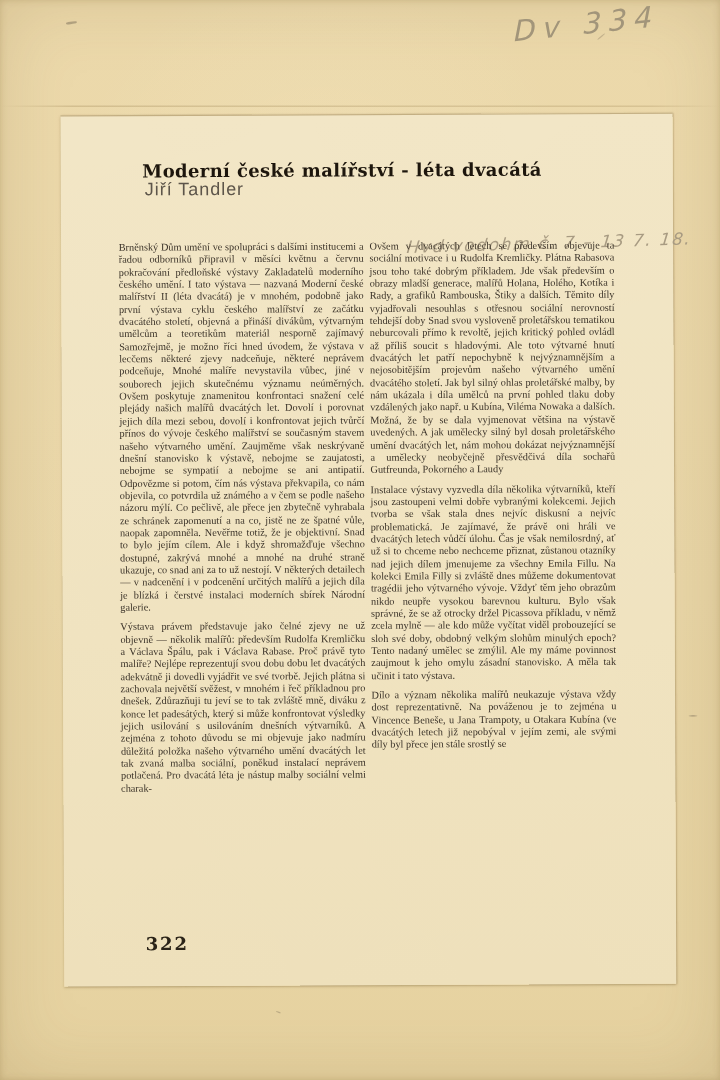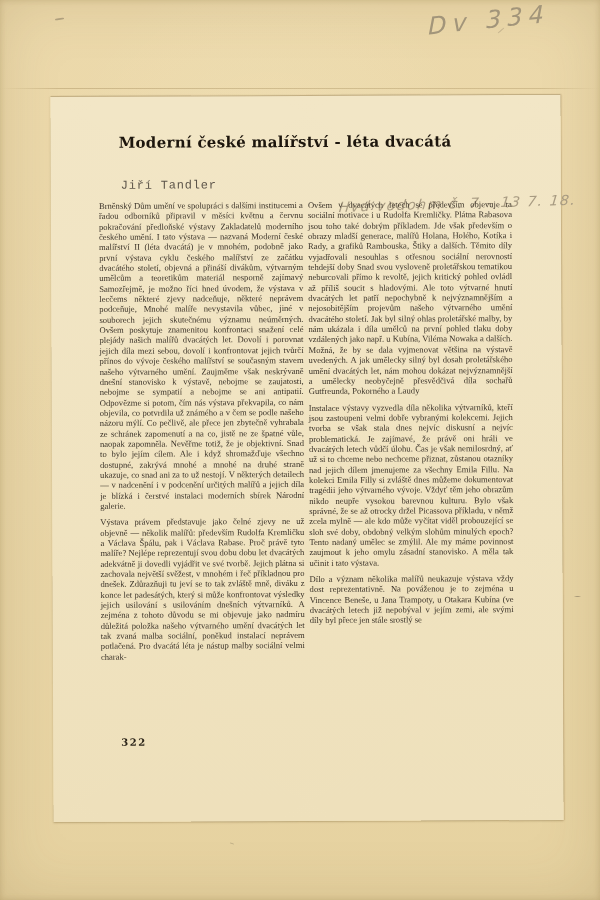--- a/index.html
+++ b/index.html
@@ -21,37 +21,37 @@
     border-top:1px solid rgba(160,135,85,.55);
     box-shadow:0 1px 2px rgba(110,85,40,.35), 1px 0 1px rgba(110,85,40,.18);
     transform:rotate(-0.25deg);
   }
   .title{
     position:absolute;left:68px;top:37px;width:420px;
     font-family:"DejaVu Serif","Liberation Serif",serif;
     font-weight:bold;font-size:15px;letter-spacing:.3px;color:#1d160d;
   }
   .author{
-    position:absolute;left:70px;top:82px;
-    font-family:Liberation Mono, monospace;
-    font-size:12px;letter-spacing:.8px;color:#5d554a;
+    position:absolute;left:70px;top:53px;
+    font-family:Liberation Sans, sans-serif;
+    font-size:15px;letter-spacing:.8px;color:#5d554a;
   }
   .col{
     position:absolute;top:104px;width:204px;
     font-size:8.6px;line-height:10.35px;color:#3a3228;
     text-align:justify;text-justify:inter-word;hyphens:auto;
   }
   .col p{margin:0;}
   .col p.gap{margin-top:6px;}
   .col1{left:48px;}
   .col2{left:257px;}
   .pageno{
-    position:absolute;left:68px;top:640px;
+    position:absolute;left:68px;top:681px;
     font-family:"DejaVu Serif","Liberation Serif",serif;
-    font-weight:bold;font-size:10px;letter-spacing:1.5px;color:#2a2318;text-align:right;
+    font-weight:bold;font-size:15px;letter-spacing:1.5px;color:#2a2318;text-align:right;
   }
   .hand{
     font-family:"DejaVu Sans","Liberation Sans",sans-serif;
     font-style:italic;color:#a3967c;
   }
   .hand-catalog{
     position:absolute;left:428px;top:6px;
     font-size:24px;letter-spacing:6px;
     transform:rotate(-6deg) skewX(-6deg);
     color:#a2957a;

